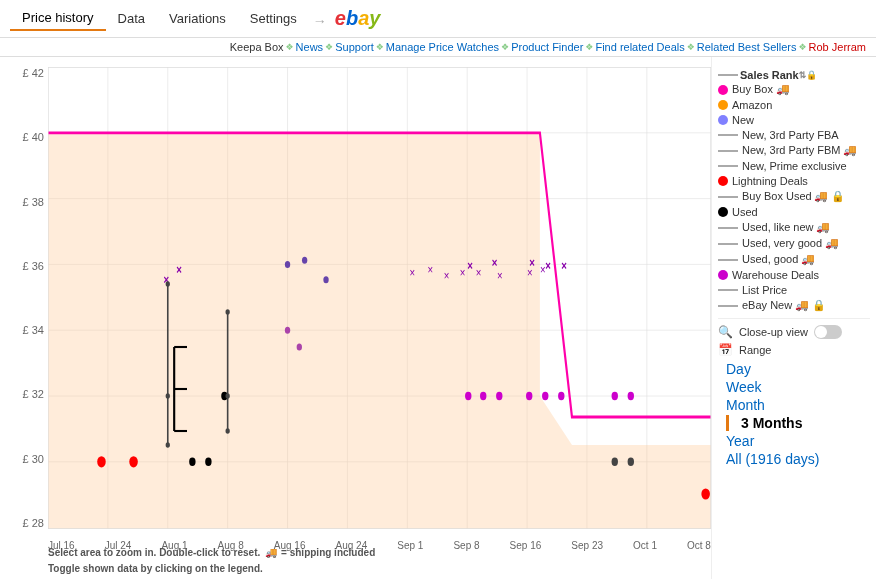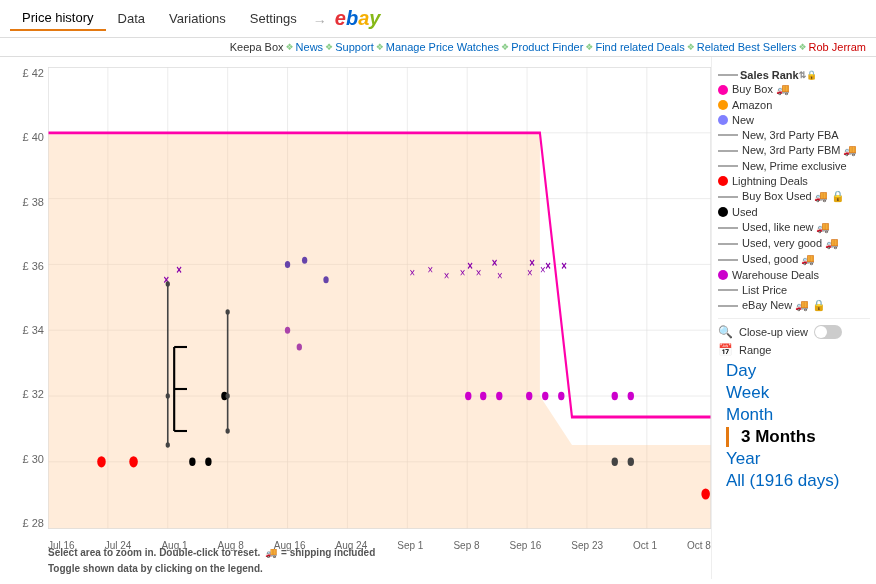--- a/index.html
+++ b/index.html
@@ -119,21 +119,21 @@
       background: white;
       border-radius: 50%;
       position: absolute;
       top: 1px;
       left: 1px;
       transition: left 0.2s;
     }
     .range-options { margin-left: 8px; }
     .range-option {
       display: block;
-      font-size: 17px;
+      font-size: 14px;
       color: #0066c0;
       cursor: pointer;
       margin-bottom: 2px;
     }
     .range-option.selected {
       color: #000;
       font-weight: bold;
       border-left: 3px solid #e47911;
       padding-left: 12px;
     }

